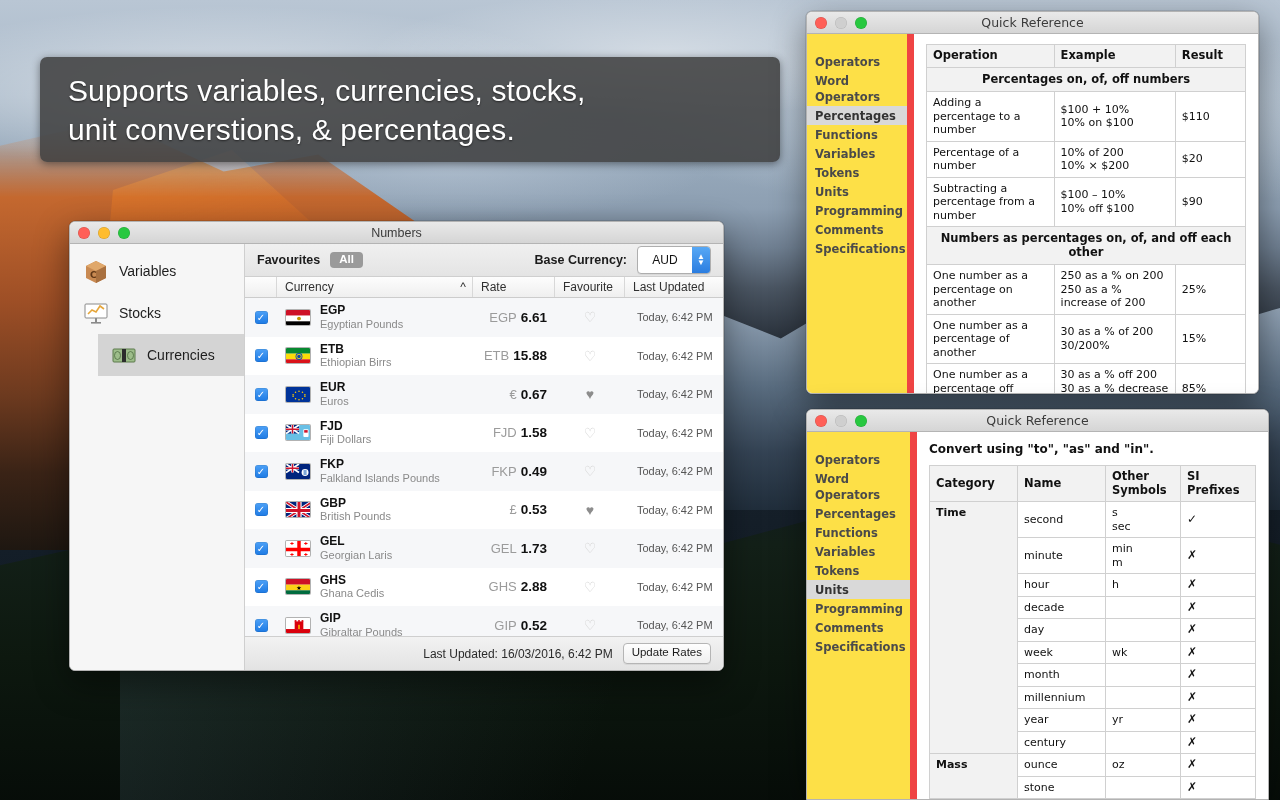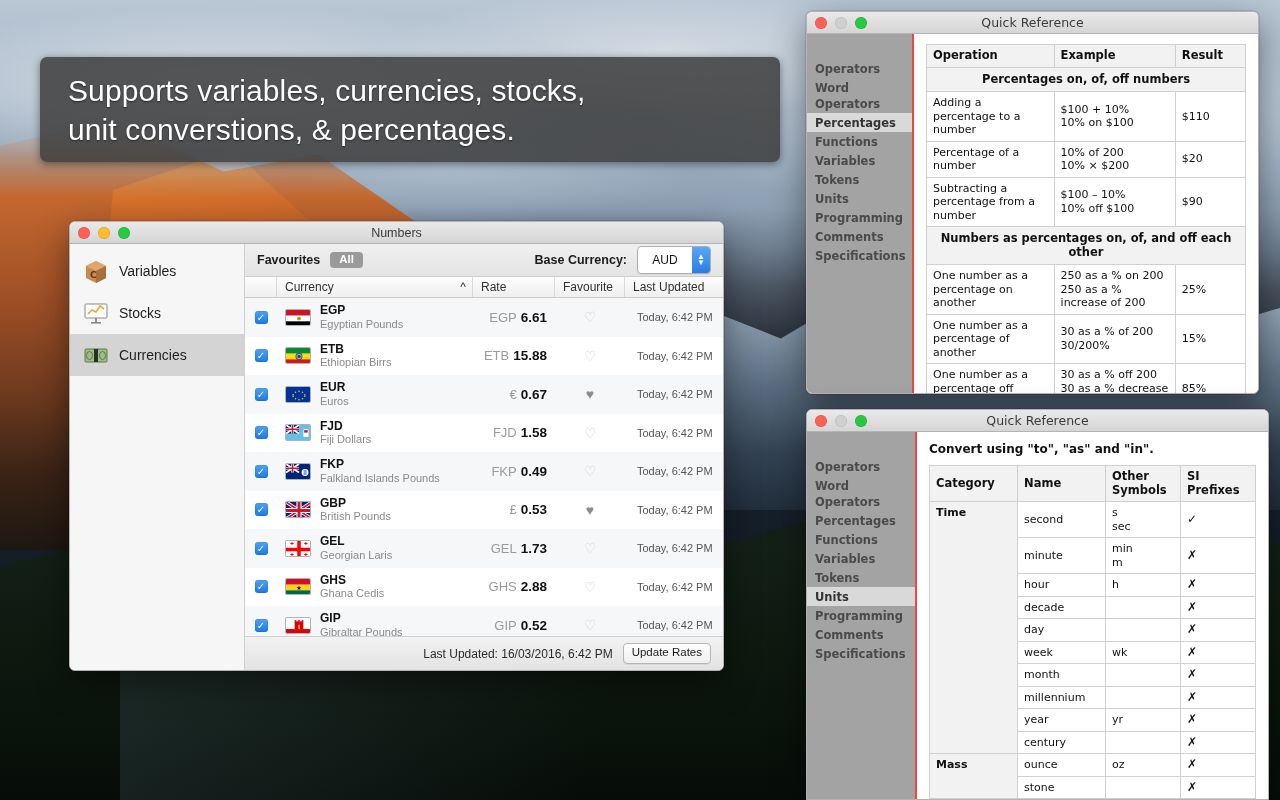--- a/index.html
+++ b/index.html
@@ -112,21 +112,21 @@
   #numbers-sidebar {
     width: 175px; background: #f6f6f6;
     border-right: 1px solid #cfcfcf;
     padding-top: 6px;
   }
   .side-item {
     display: flex; align-items: center; gap: 10px;
     height: 42px; padding-left: 13px;
     font-size: 14px; color: #1e1e1e;
   }
-  .side-item.selected { background: #d4d4d4; }
+  .side-item.selected { background: #d4d4d4; margin-left: 28px; }
   .side-ico { width: 26px; height: 26px; flex: none; position: relative; }
 
   #numbers-main { flex: 1; display: flex; flex-direction: column; background: #fff; }
 
   .toolbar-row {
     height: 33px; background: linear-gradient(to bottom,#f0f0f0,#e4e4e4);
     border-bottom: 1px solid #cfcfcf;
     display: flex; align-items: center; padding: 0 12px; gap: 10px;
   }
   .fav-label { font-size: 12.5px; font-weight: bold; color: #1b1b1b; }
@@ -210,23 +210,23 @@
     padding: 3px 8px 4px; line-height: 1;
     box-shadow: 0 1px 0 rgba(0,0,0,.06);
   }
 
   
   .qr-window { font-family: "DejaVu Sans", sans-serif; }
   #qr-top    { left: 806px; top: 11px;  width: 453px; height: 383px; }
   #qr-bottom { left: 806px; top: 409px; width: 463px; height: 391px; border-bottom-left-radius:0; border-bottom-right-radius:0; }
   .qr-body { display: flex; height: calc(100% - 22px); }
   .qr-sidebar {
-    width: 107px; background: #a3a3a3;
-    border-right: 2px solid #ef4444;
-    padding-top: 25px; flex: none;
+    width: 107px; background: #fde047;
+    border-right: 7px solid #ef4444;
+    padding-top: 18px; flex: none;
   }
   #qr-bottom .qr-sidebar { width: 110px; }
   .qr-item {
     font-size: 11.5px; font-weight: bold; color: #4a4a4a;
     padding: 1.5px 6px 1.5px 8px; line-height: 16px;
   }
   .qr-item.selected { background: #d9d9d9; color: #333; }
   .qr-content { flex: 1; background: #fff; padding: 10px 12px 0 12px; overflow: hidden; position: relative; }
 
   table.qr { border-collapse: collapse; width: 100%; table-layout: fixed; }

